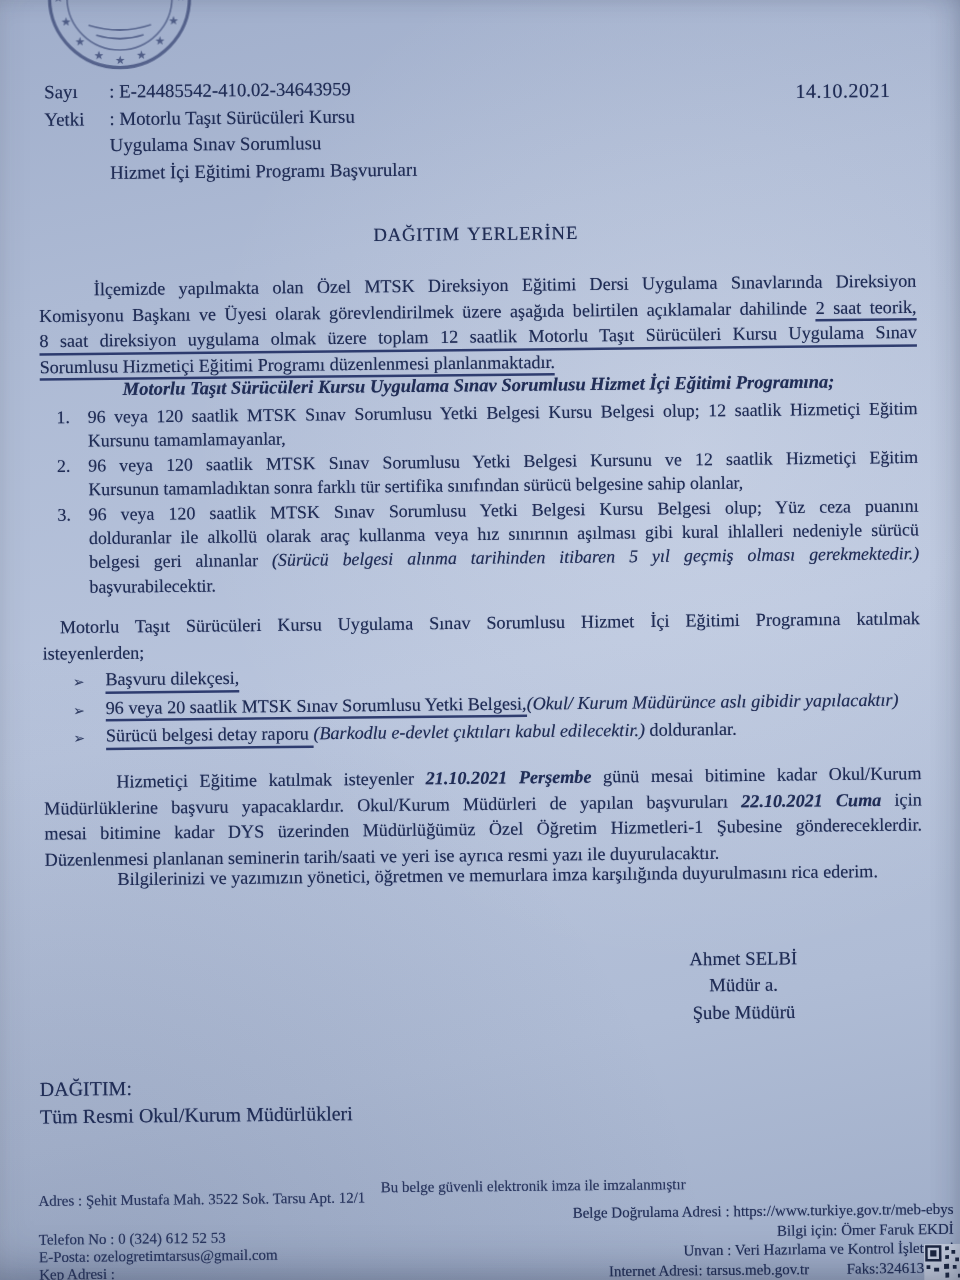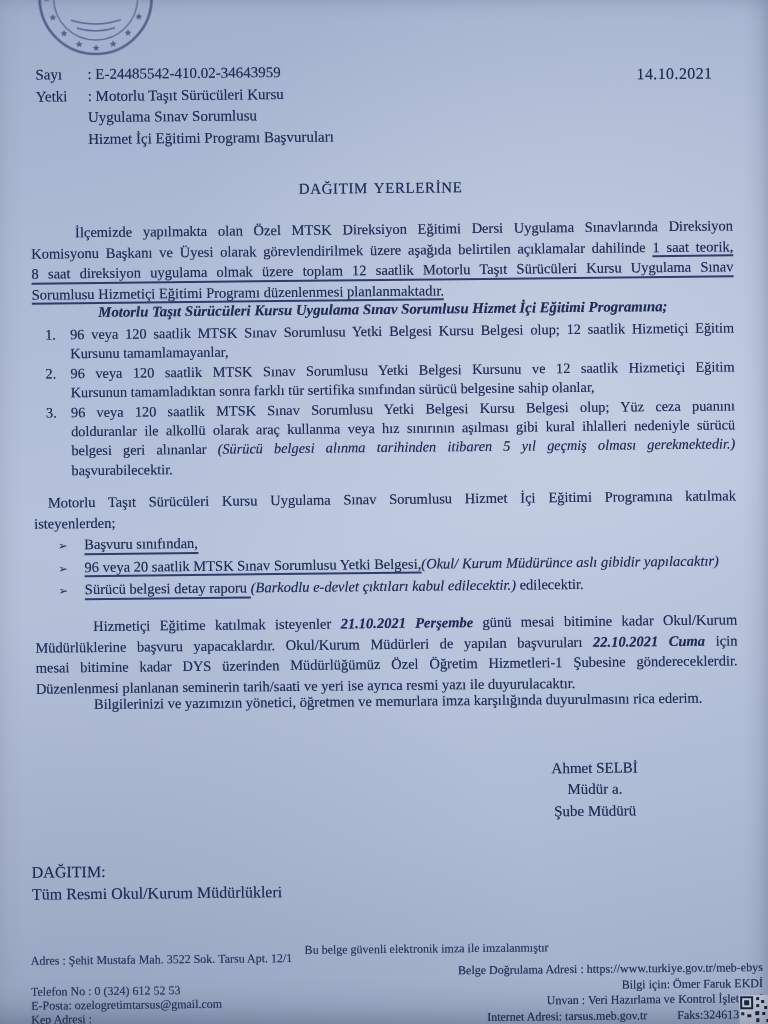--- a/index.html
+++ b/index.html
@@ -119,21 +119,21 @@
         <span>: Motorlu Taşıt Sürücüleri Kursu</span>
       </div>
       <div class="cont">Uygulama Sınav Sorumlusu</div>
       <div class="cont">Hizmet İçi Eğitimi Programı Başvuruları</div>
     </div>
 
     <div class="abs heading">DAĞITIM YERLERİNE</div>
 
     <div class="abs intro bodytext">
       <div class="ln jl ind44">İlçemizde yapılmakta olan Özel MTSK Direksiyon Eğitimi Dersi Uygulama Sınavlarında Direksiyon</div>
-      <div class="ln jl"><span>Komisyonu Başkanı ve Üyesi olarak görevlendirilmek üzere aşağıda belirtilen açıklamalar dahilinde </span><span class="pen">1 saat teorik,</span></div>
+      <div class="ln jl"><span>Komisyonu Başkanı ve Üyesi olarak görevlendirilmek üzere aşağıda belirtilen açıklamalar dahilinde </span><span class="pen">2 saat teorik,</span></div>
       <div class="ln jl"><span class="pen">8 saat direksiyon uygulama  olmak üzere toplam 12 saatlik Motorlu Taşıt Sürücüleri Kursu Uygulama Sınav</span></div>
       <div class="ln"><span class="pen">Sorumlusu Hizmetiçi Eğitimi Programı düzenlenmesi planlanmaktadır.</span></div>
     </div>
 
     <div class="abs prog"><span class="bi">Motorlu Taşıt Sürücüleri Kursu Uygulama Sınav Sorumlusu Hizmet İçi Eğitimi Programına;</span></div>
 
     <div class="abs nlist">
       <div class="nitem">
         <span class="num">1.</span>
         <div class="ln jl">96 veya 120 saatlik MTSK Sınav Sorumlusu Yetki Belgesi Kursu Belgesi olup; 12 saatlik Hizmetiçi Eğitim</div>
@@ -154,29 +154,29 @@
     </div>
 
     <div class="abs req bodytext">
       <div class="ln jl ind14">Motorlu Taşıt Sürücüleri Kursu Uygulama Sınav Sorumlusu Hizmet İçi Eğitimi Programına katılmak</div>
       <div class="ln">isteyenlerden;</div>
     </div>
 
     <div class="abs bullets">
       <div class="bitem">
         <span class="bmark">➢</span>
-        <span class="pen">Başvuru sınıfından,</span>
+        <span class="pen">Başvuru dilekçesi,</span>
       </div>
       <div class="bitem">
         <span class="bmark">➢</span>
         <span class="pen">96 veya 20 saatlik MTSK Sınav Sorumlusu Yetki Belgesi,</span><span class="it">(Okul/ Kurum Müdürünce aslı gibidir yapılacaktır)</span>
       </div>
       <div class="bitem">
         <span class="bmark">➢</span>
-        <span class="pen">Sürücü belgesi detay raporu </span><span class="it">(Barkodlu e-devlet çıktıları kabul edilecektir.)</span><span> edilecektir.</span>
+        <span class="pen">Sürücü belgesi detay raporu </span><span class="it">(Barkodlu e-devlet çıktıları kabul edilecektir.)</span><span> dolduranlar.</span>
       </div>
     </div>
 
     <div class="abs close1">
       <div class="ln jl ind58"><span>Hizmetiçi Eğitime katılmak isteyenler </span><span class="bi">21.10.2021 Perşembe</span><span> günü mesai bitimine kadar Okul/Kurum</span></div>
       <div class="ln jl"><span>Müdürlüklerine başvuru yapacaklardır. Okul/Kurum Müdürleri de yapılan başvuruları </span><span class="bi">22.10.2021 Cuma</span><span> için</span></div>
       <div class="ln jl">mesai bitimine kadar DYS üzerinden Müdürlüğümüz Özel Öğretim Hizmetleri-1 Şubesine göndereceklerdir.</div>
       <div class="ln">Düzenlenmesi planlanan seminerin tarih/saati ve yeri ise ayrıca resmi yazı ile duyurulacaktır.</div>
     </div>
 

